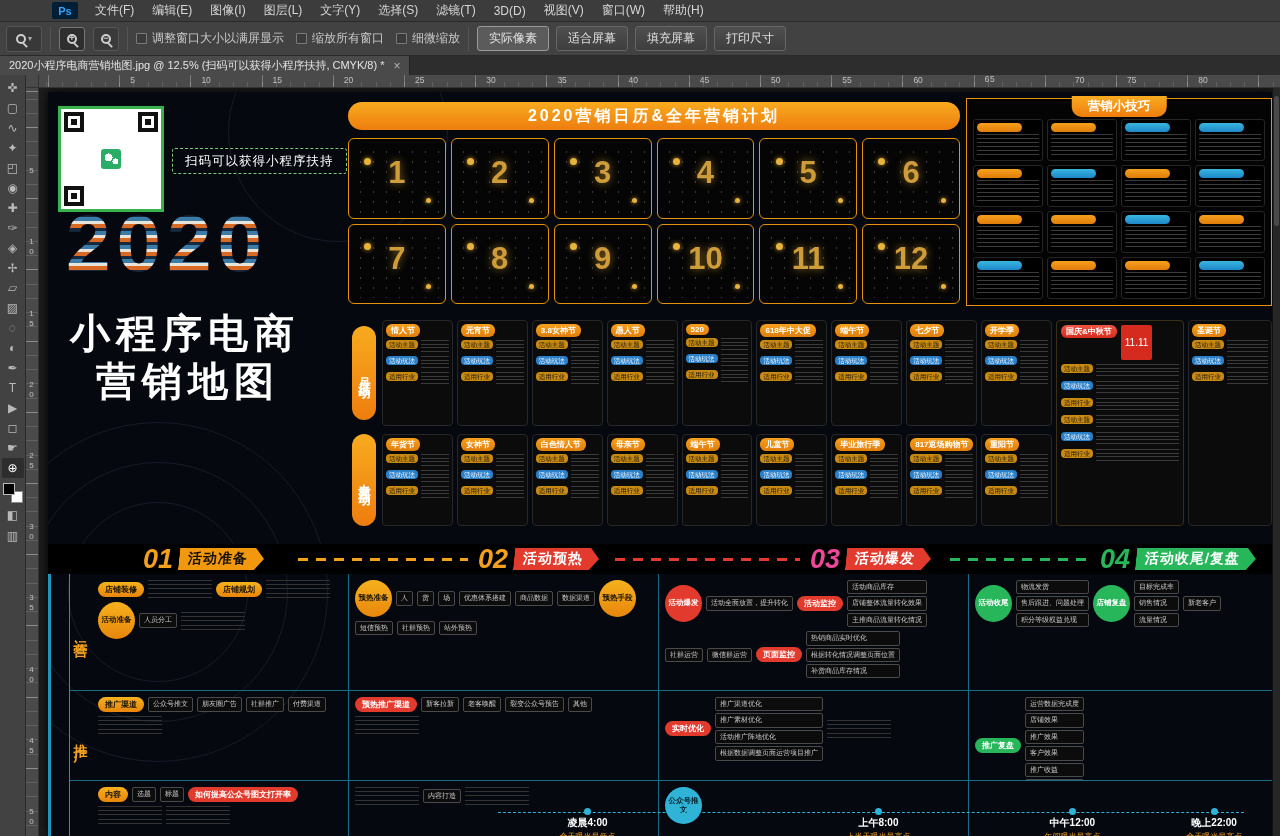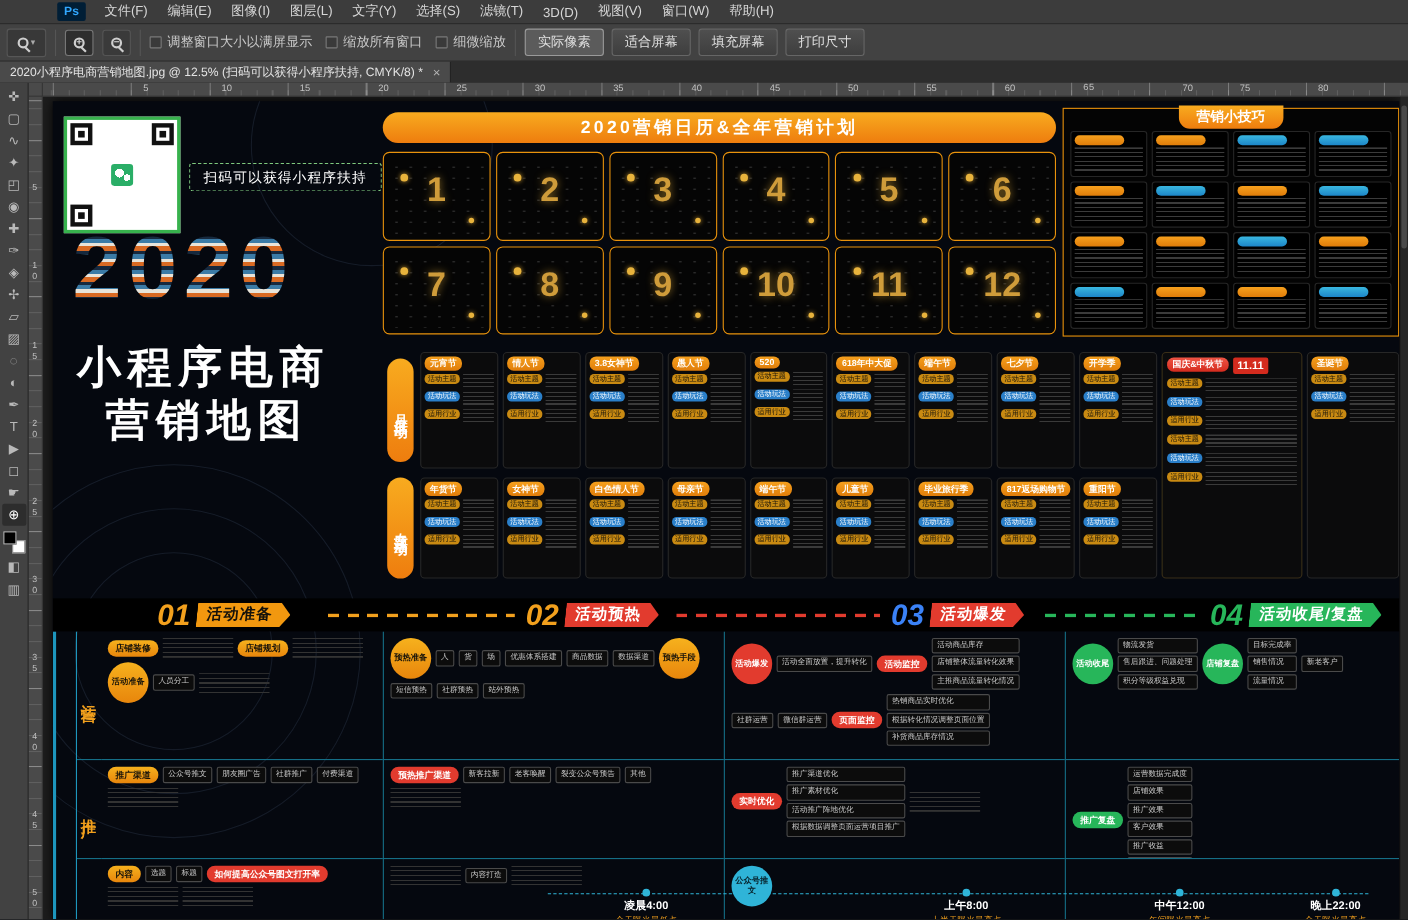--- a/index.html
+++ b/index.html
@@ -106,21 +106,21 @@
   .ecard { background:#0b0b0c; border:1px solid #272727; border-radius:4px; padding:3px; display:flex; flex-direction:column; gap:3px; overflow:hidden; }
   .etitle { align-self:flex-start; background:linear-gradient(#f6a01d,#e07d0a); color:#fff; font-size:8px; font-weight:700; padding:1px 5px; border-radius:6px; white-space:nowrap; max-width:100%; overflow:hidden; }
   .etitle.red { background:linear-gradient(#ef5444,#d42b1e); }
   .tagrow { display:flex; gap:3px; align-items:flex-start; }
   .tag { font-size:6.5px; color:#fff; padding:0 3px; border-radius:4px; white-space:nowrap; line-height:9px; }
   .tag.gold { background:#c98a12; } .tag.blue { background:#2a7fc9; }
   .tlines { flex:1; height:13px; background:repeating-linear-gradient(180deg,#3a3a3a 0 1px,transparent 1px 3.6px); }
 
   .wide-card { position:absolute; left:1008px; top:228px; width:128px; height:206px; background:#0b0b0c; border:1px solid #3a2f18; border-radius:4px; padding:4px; display:flex; flex-direction:column; gap:4px; }
   .wc-head { display:flex; gap:4px; align-items:center; }
-  .bignum { background:#d42b1e; color:#fff; font-weight:700; font-size:10px; padding:2px 4px; border-radius:2px; }
+  .bignum { background:#d42b1e; color:#fff; font-weight:400; font-size:10px; padding:12px 4px; border-radius:2px; }
   #rightcol { position:absolute; left:1140px; top:228px; width:84px; height:206px; display:flex; flex-direction:column; gap:6px; }
   #rightcol .ecard { flex:1; }
 
   #phases { position:absolute; left:0; top:452px; width:1224px; height:30px; background:#000; }
   .phase { position:absolute; top:0; height:30px; display:flex; align-items:center; gap:6px; }
   .pnum { font-size:27px; font-weight:900; font-style:italic; line-height:30px; }
   .pflag { height:22px; display:flex; align-items:center; padding:0 16px 0 9px; font-size:14px; font-weight:800; letter-spacing:1px;
     clip-path:polygon(0 0, calc(100% - 9px) 0, 100% 50%, calc(100% - 9px) 100%, 0 100%); transform:skewX(-6deg); white-space:nowrap; }
   .dash { position:absolute; top:14px; height:3px; }
   .d-gold { background:repeating-linear-gradient(90deg,#f2a01d 0 10px,transparent 10px 18px); }
@@ -446,36 +446,36 @@
               <div class="tip-pill blue"></div>
               <div class="tip-lines"></div>
             </div>
           </div>
       </div>
 
       <div class="vlabel vl-monthly">月度活动</div>
       <div class="vlabel vl-special">专题活动</div>
       <div id="mrow">
           <div class="ecard">
+            <div class="etitle">情人节</div>
+            <div class="tagrow">
+              <div class="tag gold">活动主题</div>
+              <div class="tlines"></div>
+            </div>
+            <div class="tagrow">
+              <div class="tag blue">活动玩法</div>
+              <div class="tlines"></div>
+            </div>
+            <div class="tagrow">
+              <div class="tag gold">适用行业</div>
+              <div class="tlines"></div>
+            </div>
+          </div>
+          <div class="ecard">
             <div class="etitle">元宵节</div>
-            <div class="tagrow">
-              <div class="tag gold">活动主题</div>
-              <div class="tlines"></div>
-            </div>
-            <div class="tagrow">
-              <div class="tag blue">活动玩法</div>
-              <div class="tlines"></div>
-            </div>
-            <div class="tagrow">
-              <div class="tag gold">适用行业</div>
-              <div class="tlines"></div>
-            </div>
-          </div>
-          <div class="ecard">
-            <div class="etitle">情人节</div>
             <div class="tagrow">
               <div class="tag gold">活动主题</div>
               <div class="tlines"></div>
             </div>
             <div class="tagrow">
               <div class="tag blue">活动玩法</div>
               <div class="tlines"></div>
             </div>
             <div class="tagrow">
               <div class="tag gold">适用行业</div>
@@ -776,21 +776,21 @@
       <div id="phases">
           <div class="phase" style="left: 95px;">
             <div class="pnum" style="color: rgb(242, 160, 29);">01</div>
             <div class="pflag" style="background: rgb(242, 152, 15); color: rgb(21, 18, 11);">活动准备</div>
           </div>
           <div class="phase" style="left: 430px;">
             <div class="pnum" style="color: rgb(242, 160, 29);">02</div>
             <div class="pflag" style="background: rgb(226, 59, 46); color: rgb(255, 255, 255);">活动预热</div>
           </div>
           <div class="phase" style="left: 762px;">
-            <div class="pnum" style="color: #3b82f6;">03</div>
+            <div class="pnum" style="color: #ec4899;">03</div>
             <div class="pflag" style="background: rgb(226, 59, 46); color: rgb(255, 255, 255);">活动爆发</div>
           </div>
           <div class="phase" style="left: 1052px;">
             <div class="pnum" style="color: rgb(39, 182, 90);">04</div>
             <div class="pflag" style="background: rgb(39, 182, 90); color: rgb(255, 255, 255);">活动收尾/复盘</div>
           </div>
           <div class="dash d-gold" style="left: 250px; width: 170px;"></div>
           <div class="dash d-red" style="left: 567px; width: 185px;"></div>
           <div class="dash d-green" style="left: 902px; width: 140px;"></div>
         </div>

